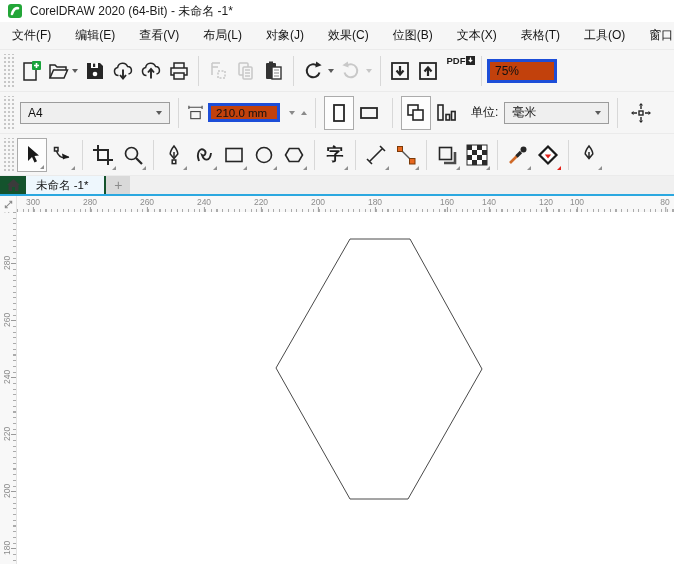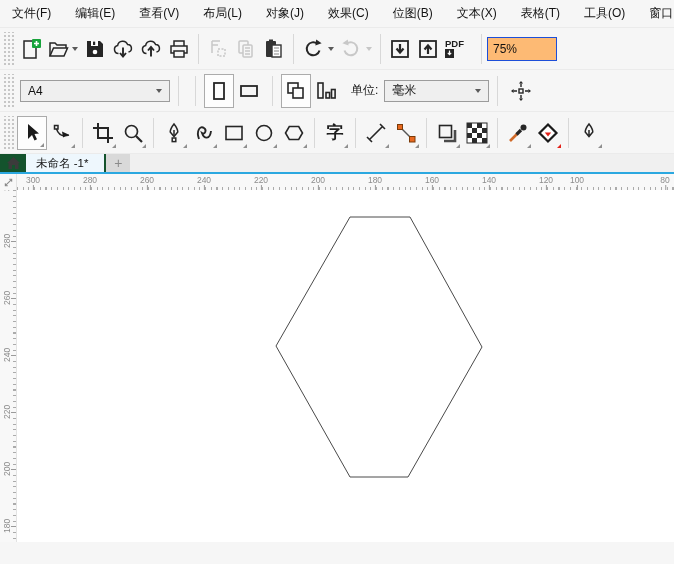--- a/index.html
+++ b/index.html
@@ -23,21 +23,21 @@
           background-image:radial-gradient(#c6c6c6 1px, transparent 1.1px);
           background-size:4px 4px; background-position:1px 2px; }
   .sep { width:1px; height:30px; background:#d8d8d8; margin:0 5px; flex:0 0 auto; }
   .sb { width:28px; height:30px; display:flex; align-items:center; justify-content:center; flex:0 0 auto; position:relative; }
   .caret { width:0; height:0; border-left:3.5px solid transparent; border-right:3.5px solid transparent;
            border-top:4px solid #5a5a5a; margin:0 4px 0 1px; }
   .caret.dis { border-top-color:#c6c6c6; }
   .caretbtn { width:10px; height:30px; display:flex; align-items:center; justify-content:center; }
 
   
-  .input { background:#fdba74; border:1px solid #1d4ed8; height:22px; display:flex; align-items:center;
+  .input { background:#c2410c; border:3px solid #1d4ed8; height:22px; display:flex; align-items:center;
            padding:0 5px; font-size:12px; color:#111; }
   .combo { background:#efefef; border:1px solid #9c9c9c; height:22px; display:flex; align-items:center;
            justify-content:space-between; padding:8px 7px; color:#111; }
   .spinpair { display:flex; align-items:center; gap:6px; margin-left:5px; }
   .spn-d { width:0;height:0;border-left:3.5px solid transparent;border-right:3.5px solid transparent;border-top:4px solid #8a8a8a; }
   .spn-u { width:0;height:0;border-left:3.5px solid transparent;border-right:3.5px solid transparent;border-bottom:4px solid #8a8a8a; }
 
   .pagefields { display:flex; flex-direction:column; gap:2px; }
   .pf-row { display:flex; align-items:center; gap:4px; height:19px; }
   .pf-row .input { height:19px; width:72px; font-size:11.5px; }
@@ -85,20 +85,29 @@
   .canvas { position:relative; flex:1; background:#ffffff; }
   .canvas svg { position:absolute; left:0; top:0; }
 
   svg { display:block; }
 </style>
 </head>
 <body>
 
 <div class="app">
 
+  <div class="titlebar">
+    <span>
+      <svg width="14" height="14" viewBox="0 0 14 14">
+          <rect width="14" height="14" rx="3" fill="#23a638"></rect>
+          <path d="M4 10C5.3 5.6 7.8 3.7 10 4.2" stroke="#fff" stroke-width="2.6" fill="none" stroke-linecap="round"></path>
+        </svg>
+    </span>
+    <span class="title">CorelDRAW 2020 (64-Bit) - 未命名 -1*</span>
+  </div>
 
   <div class="menubar">
     <span class="menu-item">文件(F)</span>
     <span class="menu-item">编辑(E)</span>
     <span class="menu-item">查看(V)</span>
     <span class="menu-item">布局(L)</span>
     <span class="menu-item">对象(J)</span>
     <span class="menu-item">效果(C)</span>
     <span class="menu-item">位图(B)</span>
     <span class="menu-item">文本(X)</span>
@@ -211,21 +220,21 @@
           <path d="M7.5 10.5L11 14.5l3.5-4" stroke-width="2.2"></path>
       </svg>
     </div>
     <div class="sb">
       <svg width="22" height="22" viewBox="0 0 22 22" fill="none" stroke="#262626">
         <rect x="3" y="3" width="16" height="16" stroke-width="1.8"></rect>
         <path d="M11 16V8.5" stroke-width="2.2"></path>
           <path d="M7.5 11.5L11 7.5l3.5 4" stroke-width="2.2"></path>
       </svg>
     </div>
-    <div class="sb" style="width:34px; flex-direction:column; align-items:flex-start; padding-left:3px;">
+    <div class="sb" style="width:34px; flex-direction:row; align-items:flex-start; padding-left:3px;">
       <span style="font-size:9.5px; font-weight:bold; color:#1d1d1d; line-height:10px;">PDF</span>
       <svg width="9" height="9" viewBox="0 0 9 9">
         <rect width="9" height="9" fill="#262626"></rect>
           <path d="M4.5 1.5v4M2.8 3.8l1.7 1.9 1.7-1.9" stroke="#fff" fill="none" stroke-width="1.2"></path>
       </svg>
     </div>
 
     <div class="sep"></div>
 
     <div class="input" style="width:70px; height:24px;">
@@ -237,20 +246,33 @@
     <div class="grip"></div>
 
     <div class="combo" style="width:150px; margin-left:3px;">
       <span>A4</span>
       <span class="caret" style="margin:0;"></span>
     </div>
 
     <div class="sep" style="margin:0 8px;"></div>
 
     <div class="pagefields">
+      <div class="pf-row">
+        <svg width="17" height="17" viewBox="0 0 18 18" fill="none" stroke="#4a4a4a" stroke-width="1.2">
+          <path d="M2 3.5h14M2 1.8v3.4M16 1.8v3.4"></path>
+            <rect x="4" y="8" width="10" height="7.5"></rect>
+        </svg>
+        <div class="input">
+          <span>210.0 mm</span>
+        </div>
+        <div class="spinpair">
+            <span class="spn-d"></span>
+            <span class="spn-u"></span>
+          </div>
+      </div>
     </div>
 
     <div class="sep" style="margin:0 8px;"></div>
 
     <div class="pbtn sel">
       <svg width="22" height="22" viewBox="0 0 22 22" fill="none" stroke="#262626" stroke-width="1.8">
         <rect x="6" y="3" width="10" height="16"></rect>
       </svg>
     </div>
     <div class="pbtn">
@@ -448,21 +470,21 @@
     </div>
     <div class="hruler">
       <div class="minor"></div>
       <span class="hl" style="left:16px">300</span>
       <span class="hl" style="left:73px">280</span>
       <span class="hl" style="left:130px">260</span>
       <span class="hl" style="left:187px">240</span>
       <span class="hl" style="left:244px">220</span>
       <span class="hl" style="left:301px">200</span>
       <span class="hl" style="left:358px">180</span>
-      <span class="hl" style="left:415px">160</span>
+      <span class="hl" style="left:430px">160</span>
       <span class="hl" style="left:472px">140</span>
       <span class="hl" style="left:529px">120</span>
       <span class="hl" style="left:560px">100</span>
       <span class="hl" style="left:648px">80</span>
     </div>
   </div>
 
   <div class="workarea">
     <div class="vruler">
       <div class="minor"></div>

